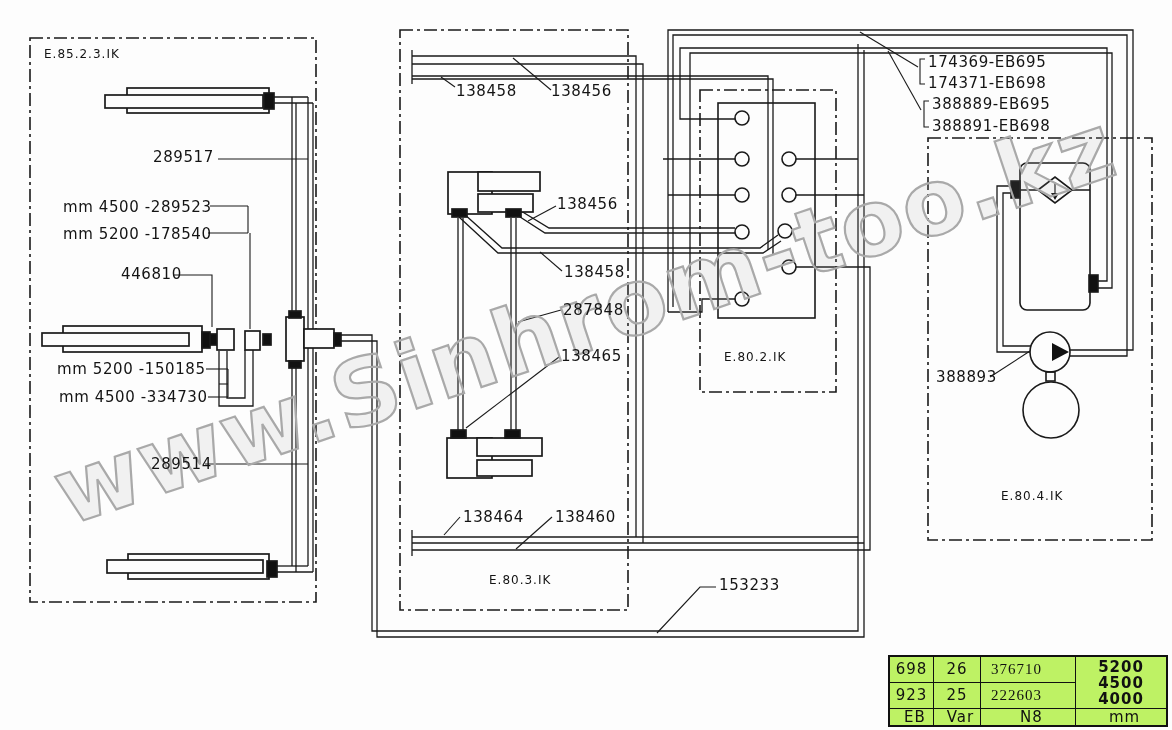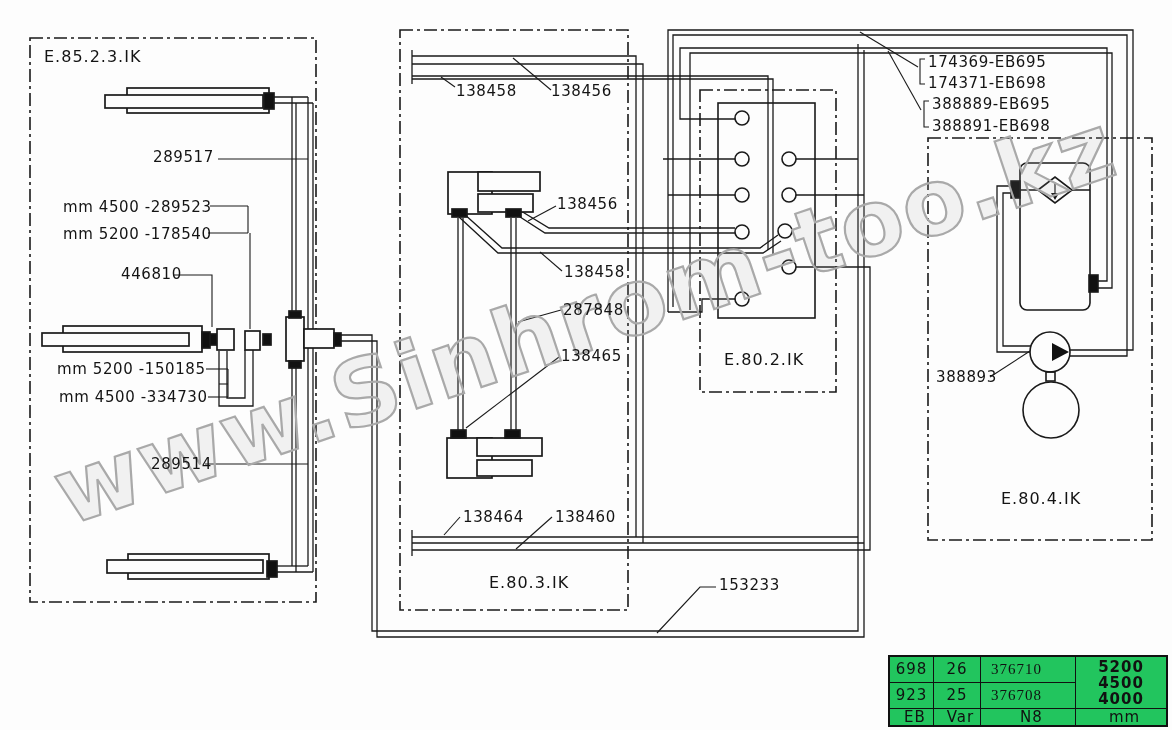--- a/index.html
+++ b/index.html
@@ -5,36 +5,36 @@
   html,body{margin:0;padding:0;background:#e8e8e8;}
   #stage{
     position:relative;width:1172px;height:730px;background:#fdfdfd;
     overflow:hidden;font-family:"DejaVu Sans",sans-serif;
   }
   #schematic{position:absolute;left:0;top:0;z-index:1;}
   .lbl{
     position:absolute;z-index:3;font:15px/1.15 "DejaVu Sans",sans-serif;
     letter-spacing:.6px;color:#141414;white-space:nowrap;
   }
-  .panel-lbl{font-size:16px;letter-spacing:1px;}
+  .panel-lbl{font-size:12px;letter-spacing:1px;}
   .watermark{
     position:absolute;left:58px;top:436px;z-index:2;
     font:bold 92px/1.3 "DejaVu Sans",sans-serif;
     color:rgba(160,160,160,0.12);
     -webkit-text-stroke:2.2px #a9a9a9;
     letter-spacing:2px;white-space:nowrap;
     transform:rotate(-18.5deg);transform-origin:0 50%;
     pointer-events:none;
   }
   .parts-table{
     position:absolute;left:888px;top:655px;width:280px;height:72px;z-index:3;
     border:2px solid #111;display:grid;box-sizing:border-box;
     grid-template-columns:44px 47px 95px 1fr;
     grid-template-rows:26px 26px 1fr;
-    font:15px/1 "DejaVu Sans",sans-serif;color:#111;background:#22c55e;
+    font:15px/1 "DejaVu Sans",sans-serif;color:#111;background:#bef264;
   }
   .pt-cell{
     border-right:1.5px solid #111;border-bottom:1.5px solid #111;
     display:flex;align-items:center;justify-content:center;
     letter-spacing:1px;box-sizing:border-box;
   }
   .pt-cell.last-col{border-right:none;}
   .pt-cell.last-row{border-bottom:none;padding-left:7px;}
   .pt-merged{
     grid-column:4;grid-row:1/3;border-bottom:1.5px solid #111;
@@ -237,20 +237,20 @@
     <div class="pt-cell">698</div>
     <div class="pt-cell">26</div>
     <div class="pt-cell pt-left">376710</div>
     <div class="pt-merged last-col">
       <span>5200</span>
       <span>4500</span>
       <span>4000</span>
     </div>
     <div class="pt-cell">923</div>
     <div class="pt-cell">25</div>
-    <div class="pt-cell pt-left">376708</div>
+    <div class="pt-cell pt-left">222603</div>
     <div class="pt-cell last-row">EB</div>
     <div class="pt-cell last-row">Var</div>
     <div class="pt-cell last-row">N8</div>
     <div class="pt-cell last-row last-col">mm</div>
   </div>
 
 </div>
 
 </body></html>

